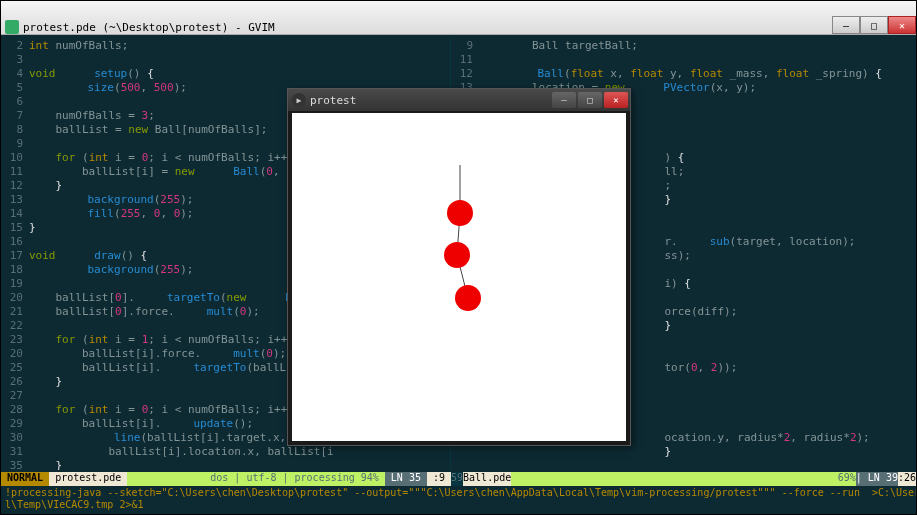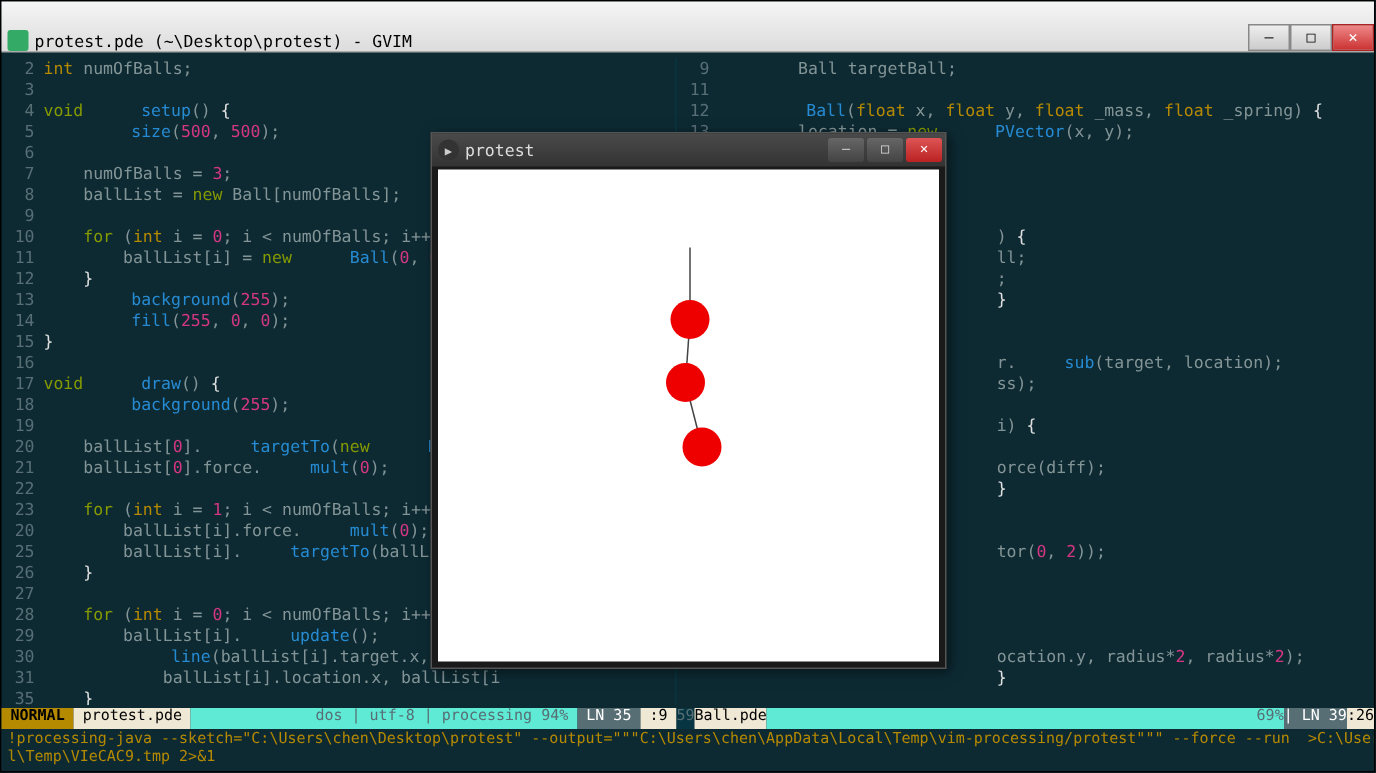--- a/index.html
+++ b/index.html
@@ -23,21 +23,21 @@
   .code { position:absolute; left:28px; top:0; right:0; color:#839496; line-height:14px; white-space:pre; }
   .kw { color:#859900;text-align:center; } 
   .ty { color:#b58900; } 
   .fn { color:#268bd2;margin-left:32px; } 
   .nu { color:#d33682; }
   .bl { color:#e0e0e0; }
   .statusline { position:absolute; bottom:28px; left:0; right:0; height:14px; display:flex; font-size:10px; }
   .statusline .seg { padding:0 6px; }
   .sl-mode { background:#b58900; color:#000; font-weight:bold; }
   .sl-file { background:#eee8d5; color:#000; }
-  .sl-mid { background:#5eead4; color:#586e75; flex:1; text-align:right; }
+  .sl-mid { background:#bef264; color:#586e75; flex:1; text-align:right; }
   .sl-pos { background:#586e75; color:#fff; }
   .sl-end { background:#eee8d5; color:#000; }
   .statusline2 { position:absolute; bottom:28px; left:450px; right:0; height:14px; display:flex; font-size:10px; }
   .cmdout { position:absolute; bottom:0; left:0; right:0; height:28px; background:#0d2a33; color:#b58900; font-size:10px; padding:1px 4px; line-height:12px; white-space:pre; overflow:hidden; }
   
   .procwin { position:absolute; left:287px; top:88px; width:344px; height:358px; background:#1a1a1a; border:1px solid #555; box-shadow:2px 2px 8px rgba(0,0,0,0.5); }
   .procwin .ptitle { height:22px; background:linear-gradient(#4a4a4a,#333); display:flex; align-items:center; color:#ddd; }
   .procwin .picon { width:14px; height:14px; margin:0 4px; border-radius:50%; background:#333; display:flex; align-items:center; justify-content:center; color:#ccc; font-size:8px; }
   .procwin .ptext { flex:1; font-size:11px; }
   .procwin .pbtns { display:flex; }

